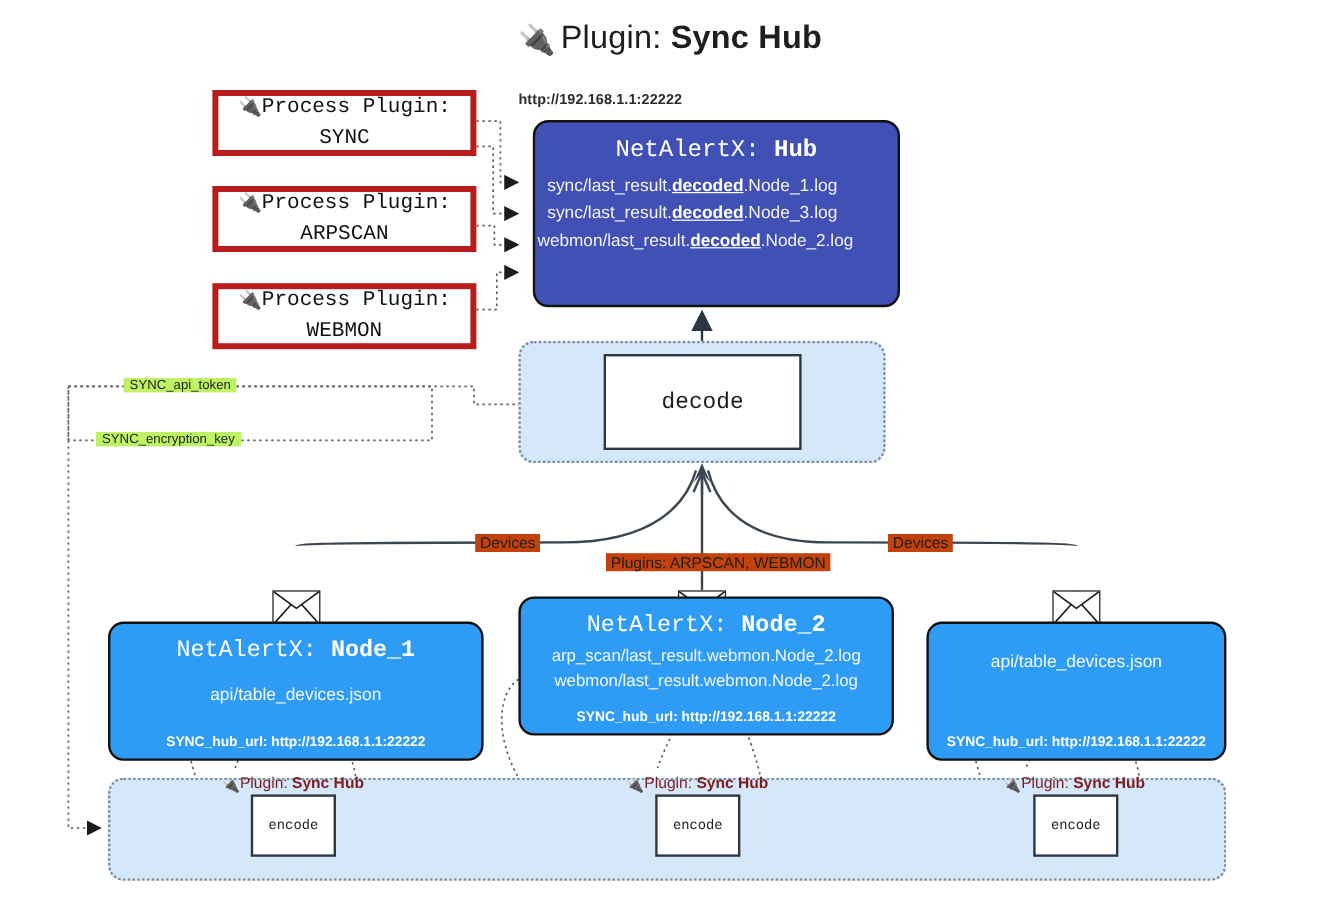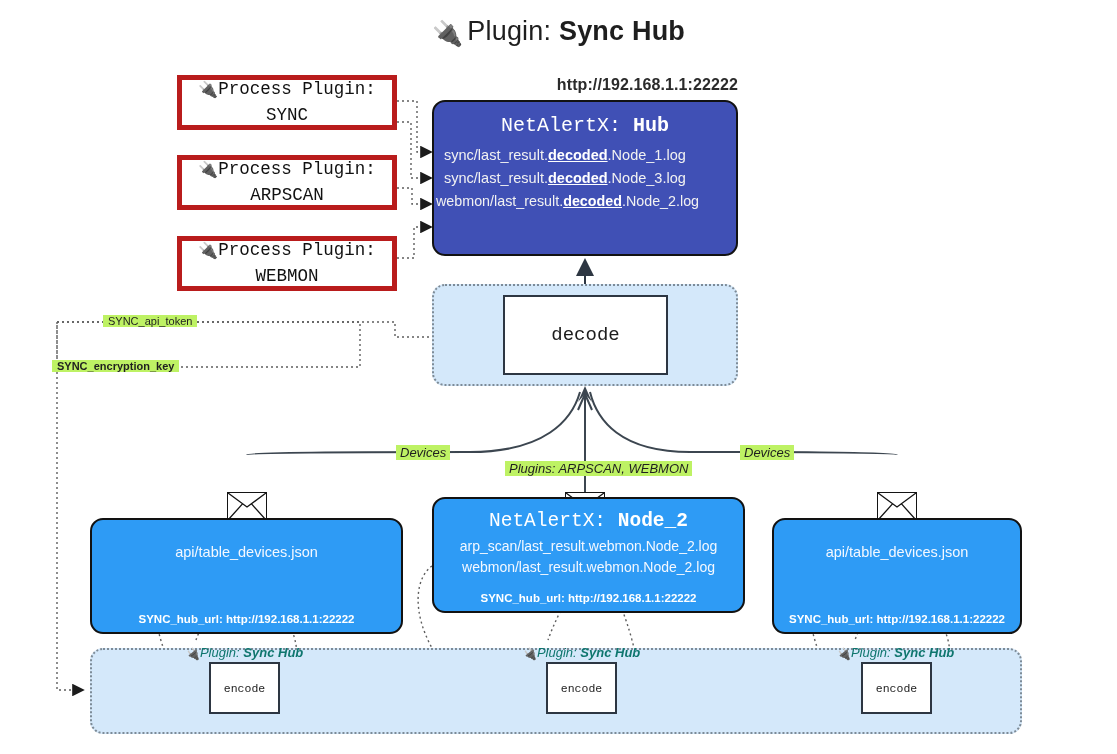--- a/index.html
+++ b/index.html
@@ -18,42 +18,42 @@
   
   .procbox{border:5px solid #b91c1c;background:#fff;
            font-family:"Liberation Mono","DejaVu Sans Mono",monospace;
            font-size:17.5px;line-height:1.45;text-align:center;
            display:flex;flex-direction:column;justify-content:center;align-items:center;
            color:#111;}
   .procbox .l1{white-space:nowrap;}
   .procbox .plug{font-family:"Liberation Sans",sans-serif;font-size:16px;vertical-align:-1px;}
 
   
-  #hub-url{left:432px;top:76px;width:306px;text-align:right;font-size:16px;
+  #hub-url{left:432px;top:76px;width:306px;text-align:left;font-size:12px;
            color:#2b2b2b;font-weight:bold;letter-spacing:.1px;}
-  #hub{left:432px;top:100px;width:306px;height:156px;border-radius:13px;
+  #hub{left:444px;top:100px;width:306px;height:156px;border-radius:13px;
        background:#4050b5;border:2px solid #121212;color:#ffffff;
        padding-top:8px;}
   #hub .hubtitle{font-family:"Liberation Mono","DejaVu Sans Mono",monospace;
        font-size:20px;text-align:center;margin:4px 0 7px 0;color:#fff;}
   #hub .hubtitle .b{font-weight:bold;}
   #hub .logline{font-size:14.5px;line-height:1.58;padding-left:10px;color:#f2f2f2;
        white-space:nowrap;}
   #hub .logline.wide{padding-left:2px;font-size:14.3px;}
   #hub .logline b{color:#ffffff;font-weight:bold;text-decoration:underline;}
 
   
   #decode-zone{left:432px;top:284px;width:306px;height:102px;border-radius:13px;
        background:#d4e8fa;border:2px dotted #7d8b97;}
   #decode{left:503px;top:295px;width:165px;height:80px;background:#ffffff;
        border:2px solid #2d3642;display:flex;align-items:center;justify-content:center;
        font-family:"Liberation Mono","DejaVu Sans Mono",monospace;font-size:19px;color:#1d1d1d;}
 
   
-  .edgelabel{font-size:13px;color:#1f1f1f;background:#bef264;padding:0 4px;white-space:nowrap;font-style:italic;}
+  .edgelabel{font-size:13px;color:#1f1f1f;background:#c2410c;padding:0 4px;white-space:nowrap;}
 
   
   .tokenlabel{font-size:11px;color:#1f1f1f;background:#bef264;padding:0 5px;white-space:nowrap;}
 
   
   .node{border-radius:13px;background:#2e9bf5;border:2px solid #121212;color:#ffffff;
         height:116px;padding-top:6px;}
   .node .ntitle{font-family:"Liberation Mono","DejaVu Sans Mono",monospace;
         font-size:19.5px;text-align:center;margin:5px 0 4px 0;}
   .node .ntitle .b{font-weight:bold;}
@@ -64,21 +64,21 @@
 
   
   .envelope{width:40px;height:29px;background:#ffffff;border:1.6px solid #141414;}
 
   
   #plugin-zone{left:90px;top:648px;width:932px;height:86px;border-radius:13px;
        background:#d4e8fa;border:2px dotted #7d8b97;}
   .encodebox{width:71px;height:52px;background:#ffffff;border:2px solid #2d3642;
        display:flex;align-items:center;justify-content:center;
        font-family:"Liberation Mono","DejaVu Sans Mono",monospace;font-size:11.5px;color:#1d1d1d;}
-  .pluginlabel{font-size:13px;color:#0f766e;white-space:nowrap;font-style:italic;}
+  .pluginlabel{font-size:13px;color:#7f1d1d;white-space:nowrap;}
   .pluginlabel .b{font-weight:bold;}
   .pluginlabel .plug{font-size:12px;vertical-align:-1px;}
 </style>
 </head>
 <body>
 
 <div class="stage">
 
   <svg class="wires" viewBox="0 0 1117 754">
     <defs>
@@ -161,21 +161,21 @@
     </div>
     <div class="logline"><span>sync/last_result.</span><b>decoded</b><span>.Node_1.log</span></div>
     <div class="logline"><span>sync/last_result.</span><b>decoded</b><span>.Node_3.log</span></div>
     <div class="logline wide"><span>webmon/last_result.</span><b>decoded</b><span>.Node_2.log</span></div>
   </div>
 
   <div class="abs" id="decode-zone"></div>
   <div class="abs" id="decode">decode</div>
 
   <div class="abs tokenlabel" style="left:103px;top:315px;">SYNC_api_token</div>
-  <div class="abs tokenlabel" style="left:52px;top:360px;font-weight:bold;">SYNC_encryption_key</div>
+  <div class="abs tokenlabel" style="left:80px;top:360px;">SYNC_encryption_key</div>
 
   <div class="abs edgelabel" style="left:396px;top:445px;">Devices</div>
   <div class="abs edgelabel" style="left:740px;top:445px;">Devices</div>
   <div class="abs edgelabel" style="left:505px;top:461px;">Plugins: ARPSCAN, WEBMON</div>
 
   <div class="abs envelope" style="left:227px;top:492px;">
     <svg width="100%" height="100%" viewBox="0 0 40 29" preserveAspectRatio="none">
       <path d="M0,0 L20,15 L40,0 M0,29 L15,12 M40,29 L25,12" fill="none" stroke="#141414" stroke-width="1.4"></path>
     </svg>
   </div>
@@ -184,20 +184,24 @@
       <path d="M0,0 L20,15 L40,0 M0,29 L15,12 M40,29 L25,12" fill="none" stroke="#141414" stroke-width="1.4"></path>
     </svg>
   </div>
   <div class="abs envelope" style="left:877px;top:492px;">
     <svg width="100%" height="100%" viewBox="0 0 40 29" preserveAspectRatio="none">
       <path d="M0,0 L20,15 L40,0 M0,29 L15,12 M40,29 L25,12" fill="none" stroke="#141414" stroke-width="1.4"></path>
     </svg>
   </div>
 
   <div class="abs node" style="left:90px;top:518px;width:313px;">
+    <div class="ntitle">
+      <span>NetAlertX:</span>
+      <span class="b">Node_1</span>
+    </div>
     <div class="nline" style="margin-top:16px;">api/table_devices.json</div>
     <div class="nurl">SYNC_hub_url: http://192.168.1.1:22222</div>
   </div>
 
   <div class="abs node" style="left:432px;top:497px;width:313px;">
     <div class="ntitle">
       <span>NetAlertX:</span>
       <span class="b">Node_2</span>
     </div>
     <div class="nline small">arp_scan/last_result.webmon.Node_2.log</div>

